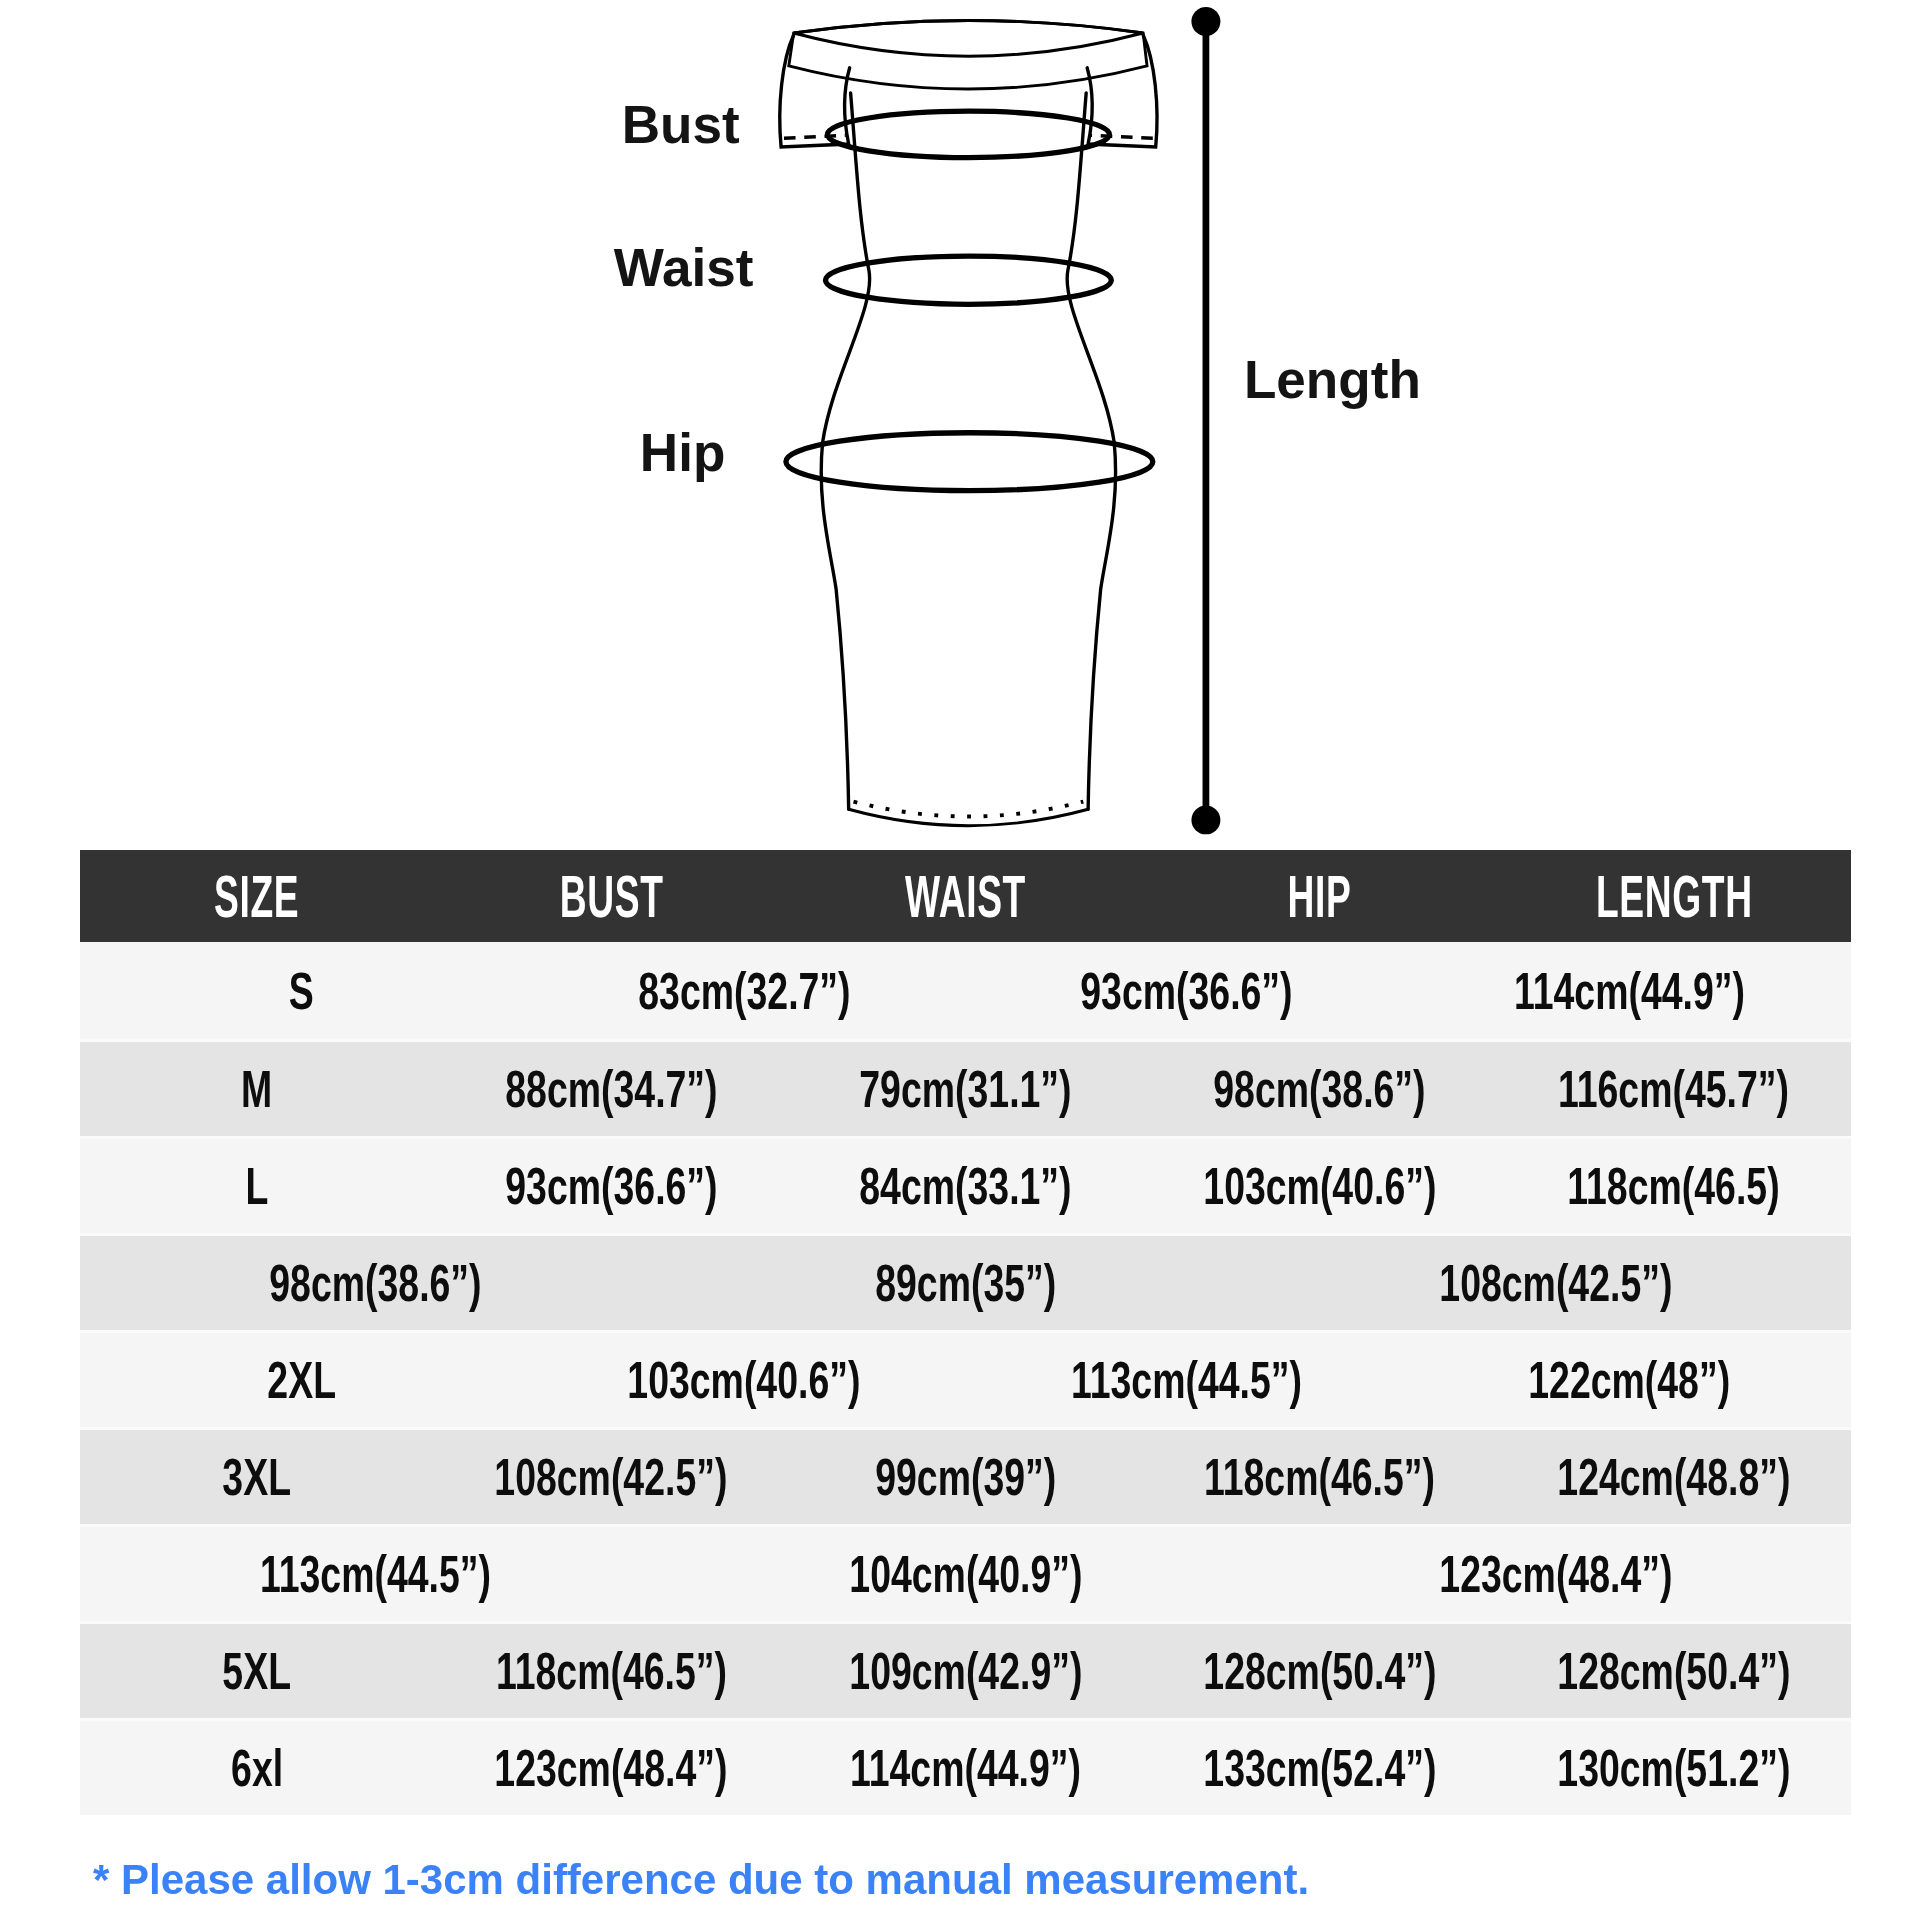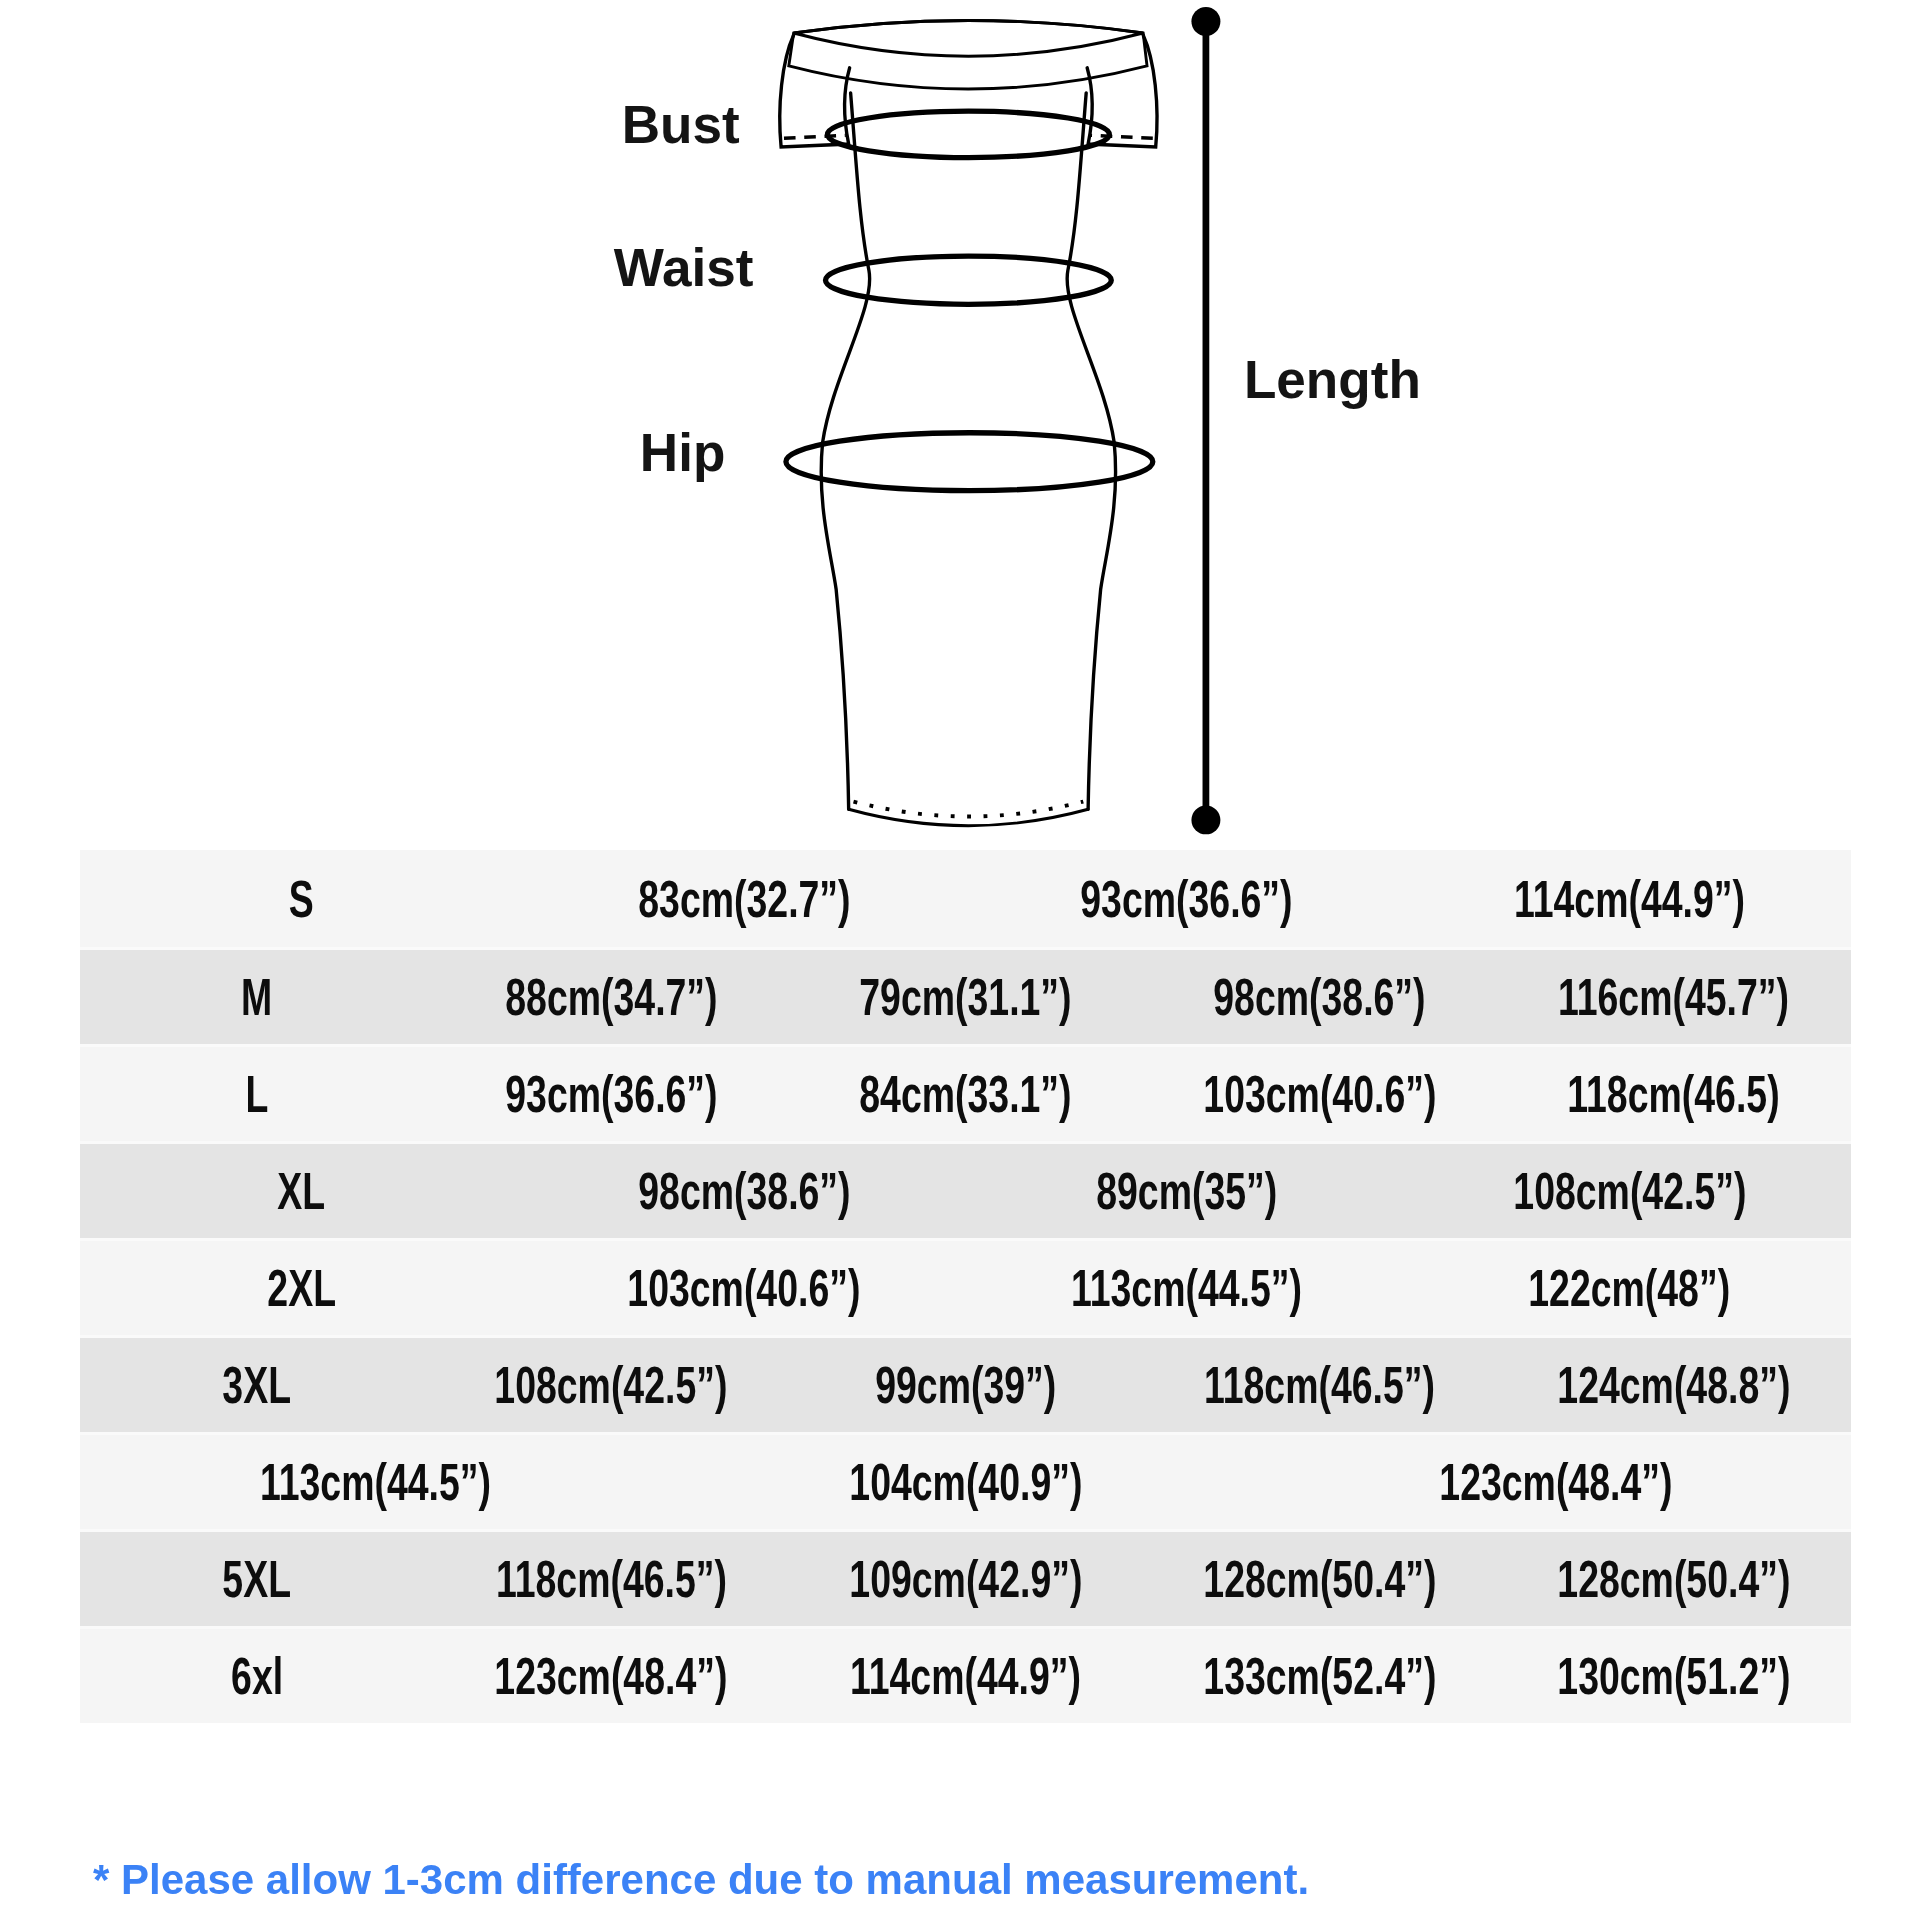--- a/index.html
+++ b/index.html
@@ -69,20 +69,37 @@
     <circle cx="1249" cy="22" r="15" fill="#000"></circle>
     <circle cx="1249" cy="849" r="15" fill="#000"></circle>
 
     <text class="dlabel" x="705" y="148" text-anchor="middle">Bust</text>
     <text class="dlabel" x="708" y="296" text-anchor="middle">Waist</text>
     <text class="dlabel" x="707" y="488" text-anchor="middle">Hip</text>
     <text class="dlabel" x="1380" y="412" text-anchor="middle">Length</text>
   </svg>
 
   <div class="size-table">
+    <div class="thead">
+      <div class="th">
+          <span>SIZE</span>
+        </div>
+      <div class="th">
+          <span>BUST</span>
+        </div>
+      <div class="th">
+          <span>WAIST</span>
+        </div>
+      <div class="th">
+          <span>HIP</span>
+        </div>
+      <div class="th">
+          <span>LENGTH</span>
+        </div>
+    </div>
     <div class="tbody">
       <div class="trow">
         <div class="td">
             <span>S</span>
           </div>
         <div class="td">
             <span>83cm(32.7”)</span>
           </div>
         <div class="td">
             <span>93cm(36.6”)</span>
@@ -119,23 +136,20 @@
             <span>84cm(33.1”)</span>
           </div>
         <div class="td">
             <span>103cm(40.6”)</span>
           </div>
         <div class="td">
             <span>118cm(46.5)</span>
           </div>
       </div>
       <div class="trow">
-        <div class="td">
-            <span>XL</span>
-          </div>
         <div class="td">
             <span>98cm(38.6”)</span>
           </div>
         <div class="td">
             <span>89cm(35”)</span>
           </div>
         <div class="td">
             <span>108cm(42.5”)</span>
           </div>
       </div>

